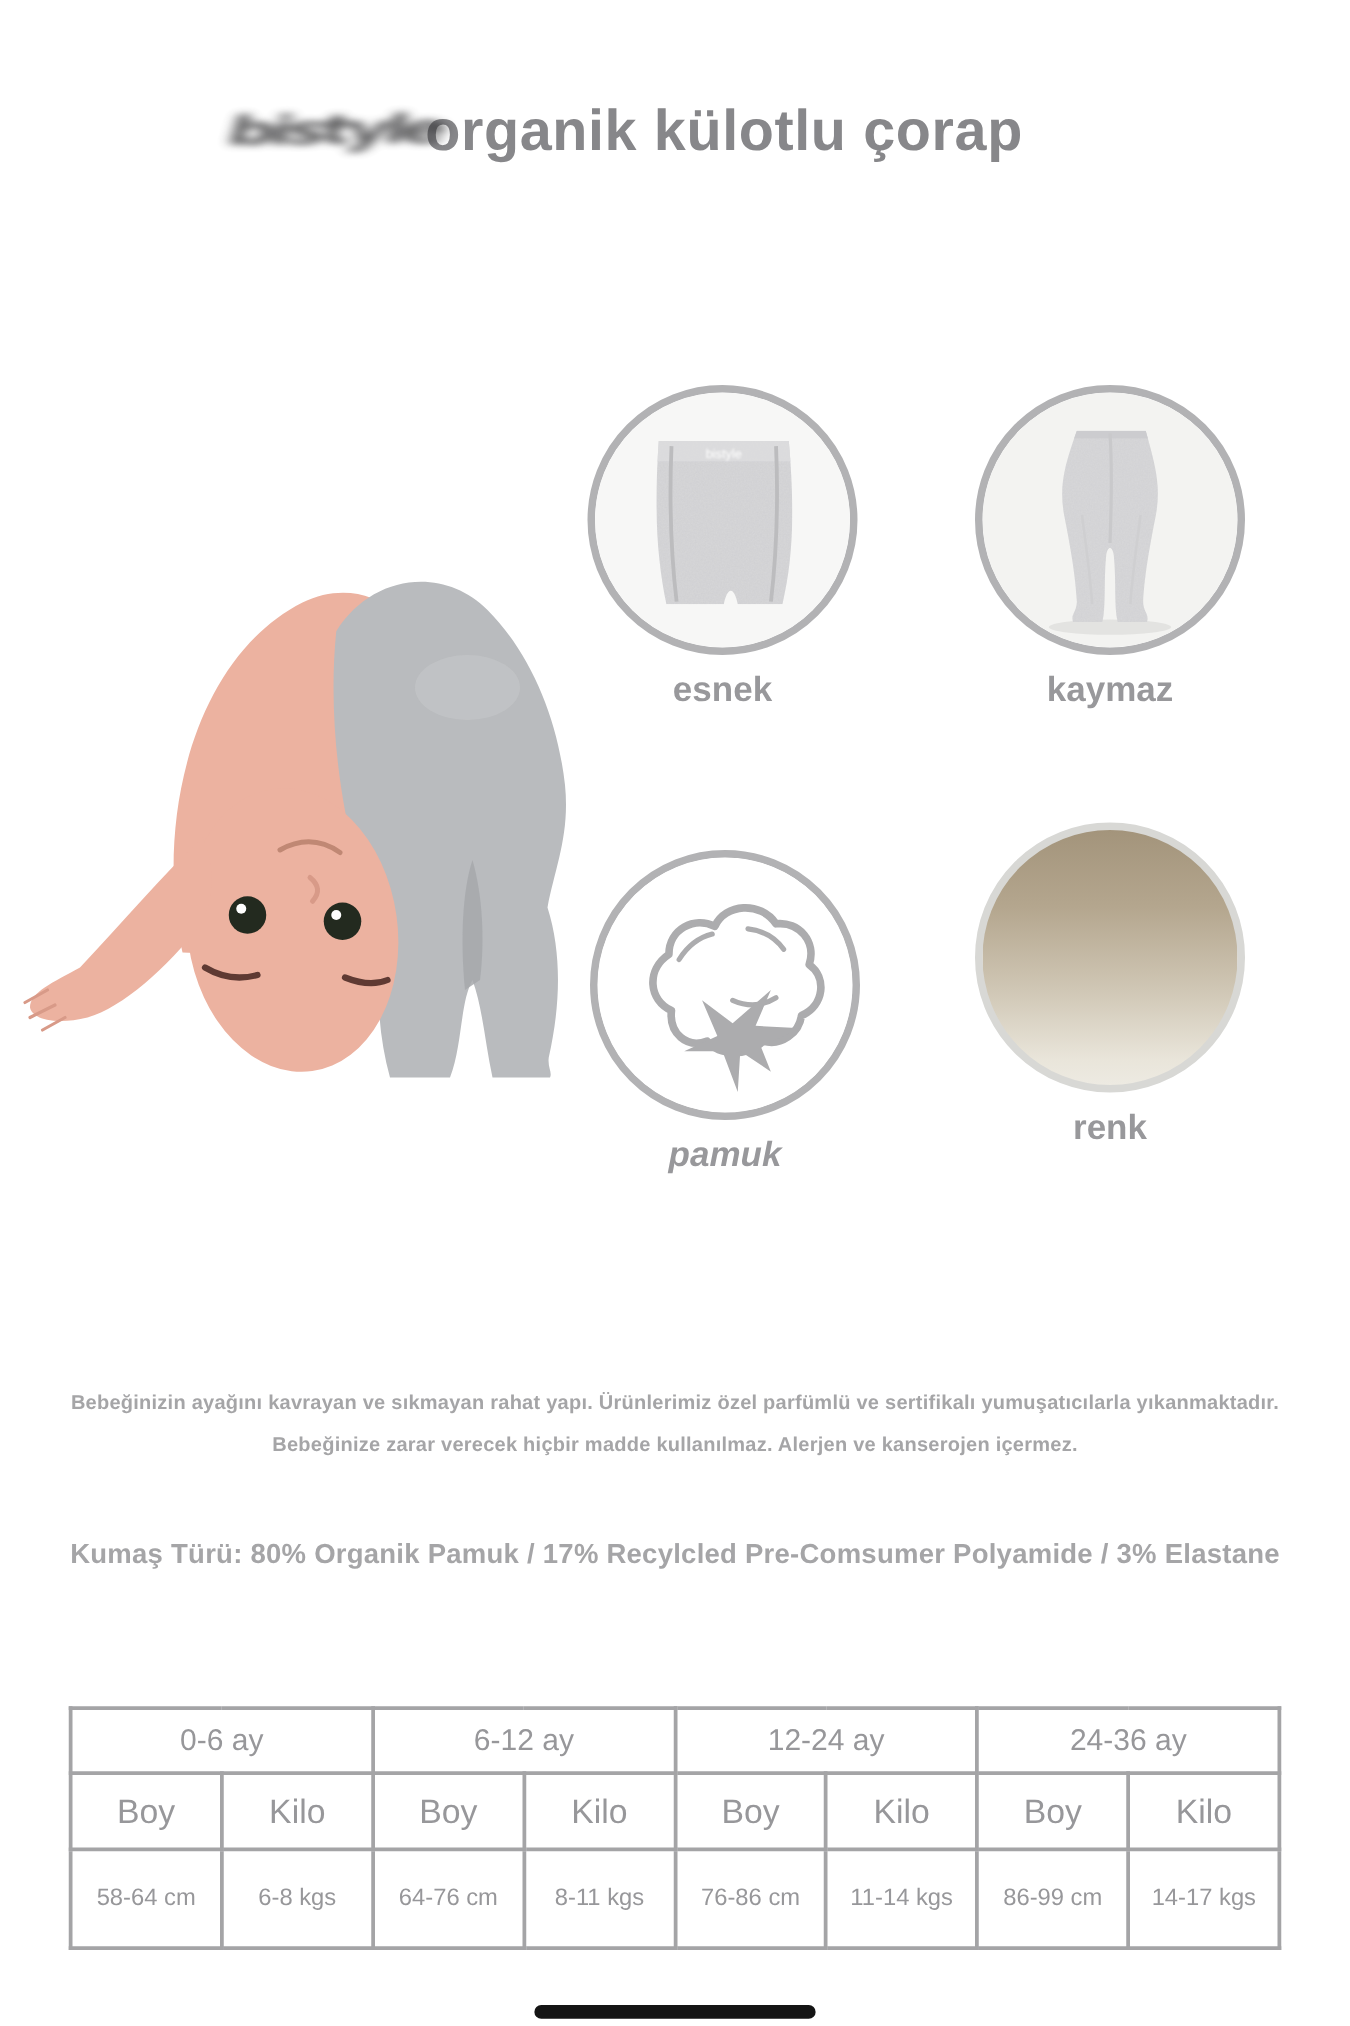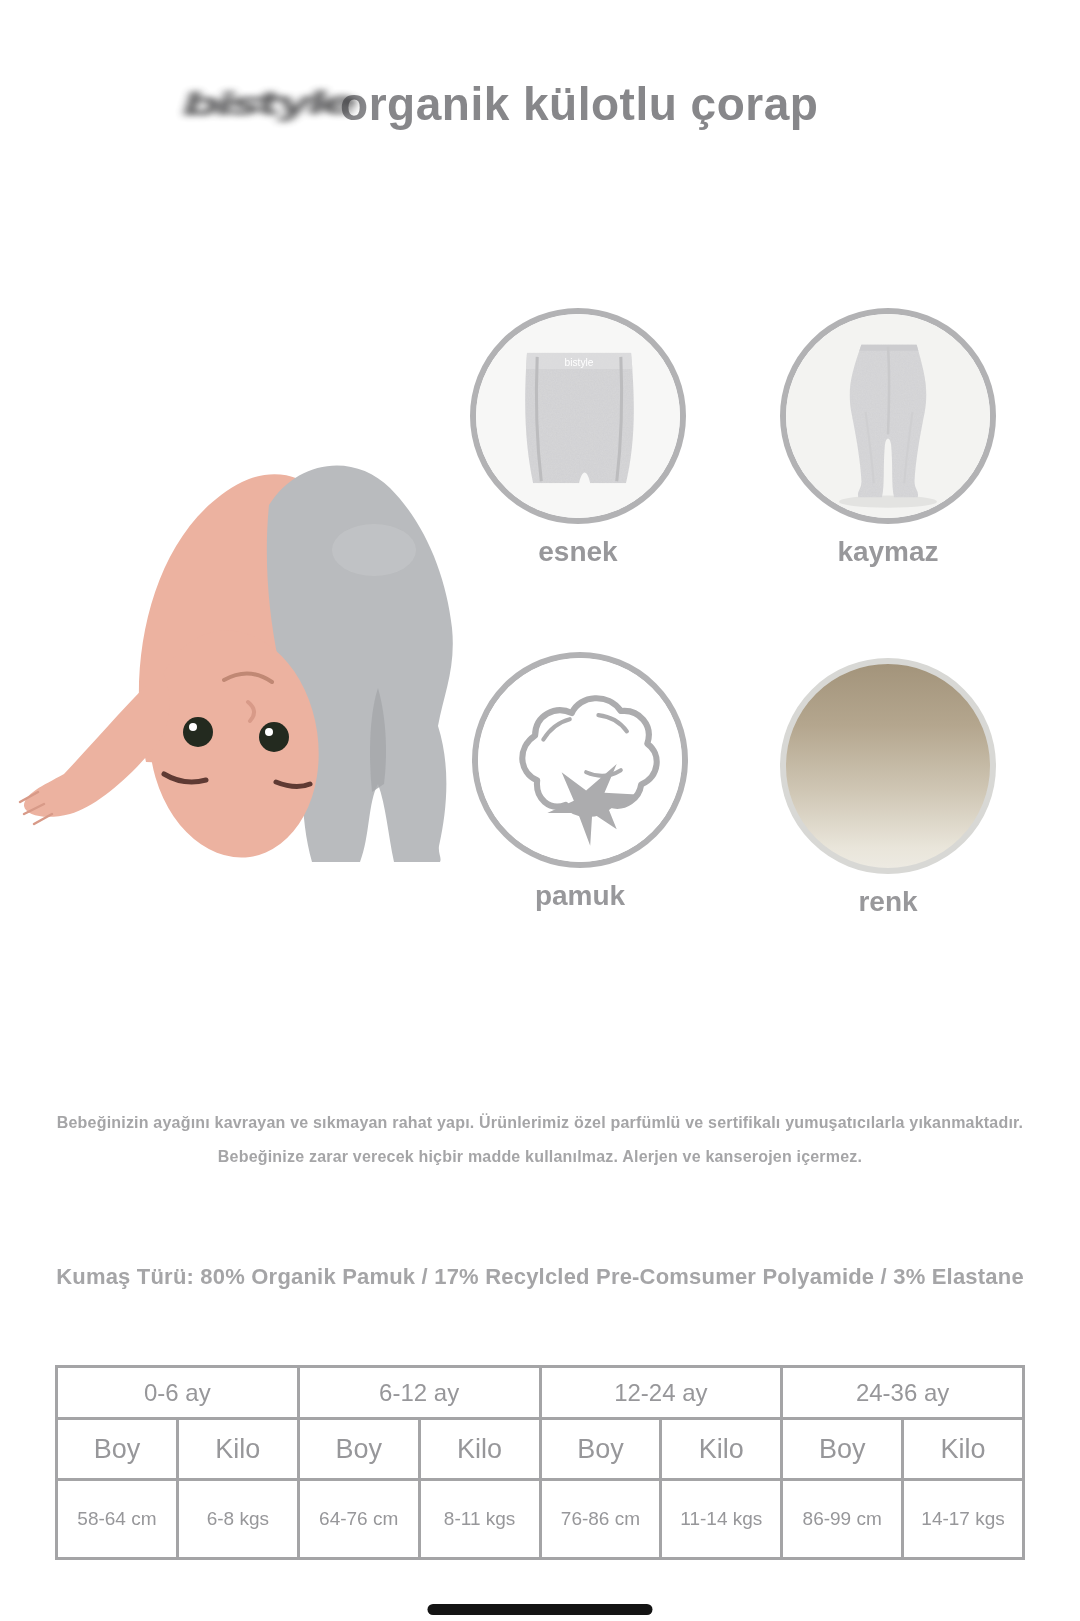--- a/index.html
+++ b/index.html
@@ -16,29 +16,29 @@
 
   
   .baby-illustration{position:absolute;left:12px;top:432px;}
 
   .feature{position:absolute;width:216px;text-align:center;margin:0;}
   .feature .circle{width:216px;height:216px;border-radius:50%;border:6px solid #b2b2b4;
                    box-sizing:border-box;overflow:hidden;background:#fff;}
   .feature figcaption{margin-top:12px;font-size:28px;font-weight:800;color:#98989b;}
   .f-esnek {left:470px;top:308px;}
   .f-kaymaz{left:780px;top:308px;}
-  .f-pamuk {left:472px;top:652px;}
+  .f-pamuk {left:472px;top:680px;font-style:italic;}
   .f-renk  {left:780px;top:658px;}
   .f-renk .circle{border:6px solid #d8d8d5;
       background:linear-gradient(180deg,#a3947b 0%,#b4a68e 30%,#cfc6b4 62%,#e9e5da 90%,#edeae2 100%);}
 
   
   .description{position:absolute;top:1106px;left:50px;width:980px;margin:0;text-align:center;
                font-size:16px;font-weight:700;line-height:34px;color:#a5a5a7;letter-spacing:.2px;}
-  .fabric{position:absolute;top:1264px;left:0;width:100%;margin:0;text-align:center;
+  .fabric{position:absolute;top:1230px;left:0;width:100%;margin:0;text-align:center;
           font-size:22px;font-weight:700;color:#a5a5a7;letter-spacing:.2px;}
 
   
   .size-table{position:absolute;left:55px;top:1365px;width:970px;border-collapse:collapse;
               table-layout:fixed;color:#97979a;}
   .size-table th,.size-table td{border:3px solid #a4a4a6;text-align:center;font-weight:400;}
   .size-table .age-row th{height:47px;font-size:24px;}
   .size-table .head-row th{height:56px;font-size:27px;}
   .size-table .data-row td{height:74px;font-size:19px;}
 

